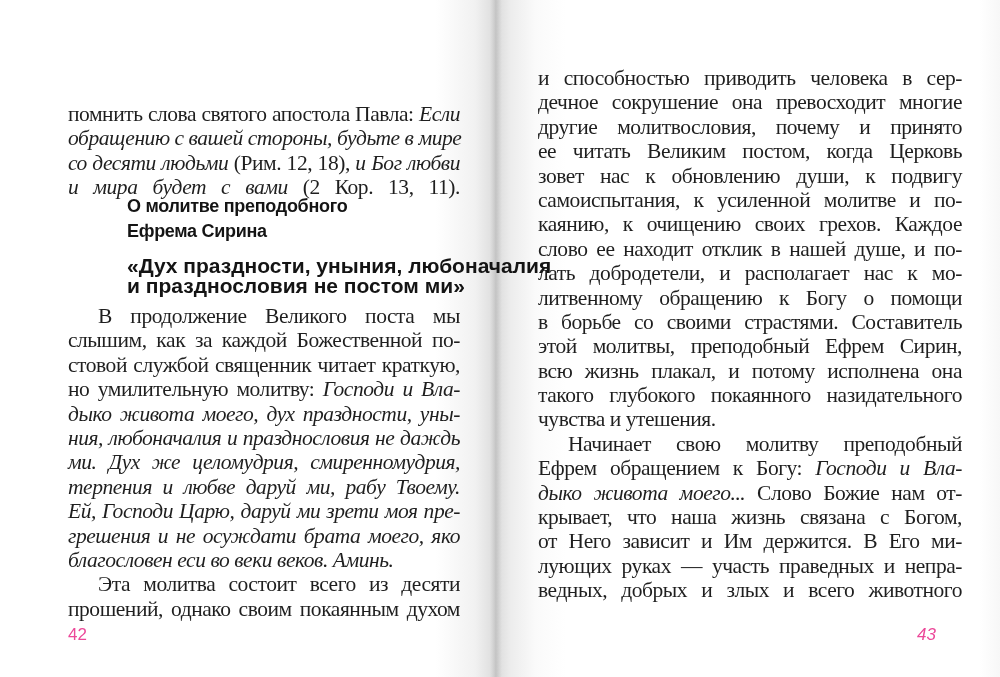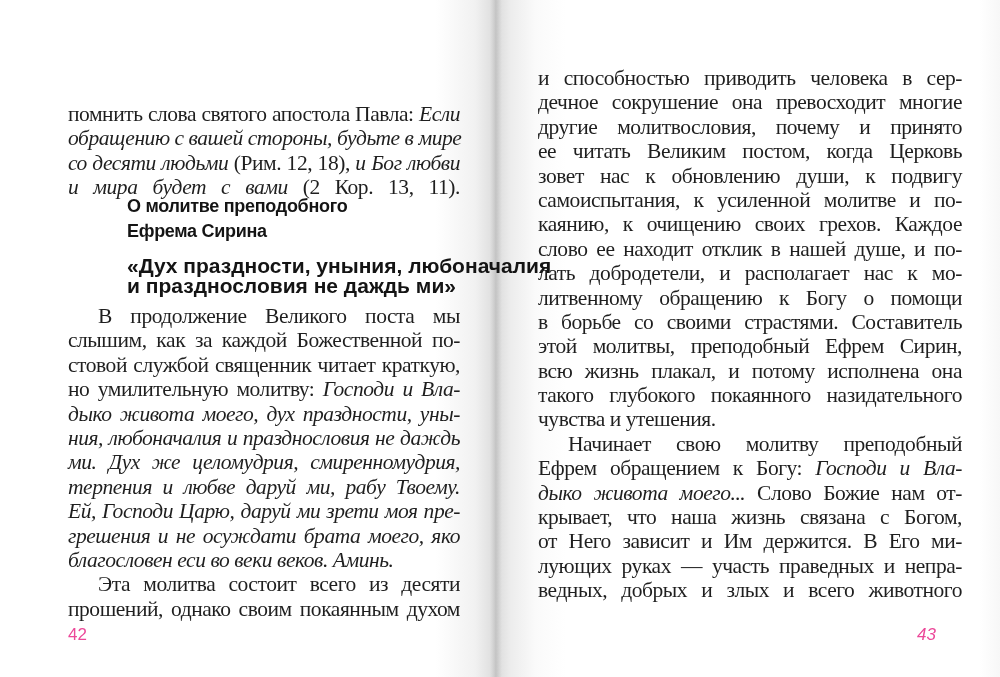--- a/index.html
+++ b/index.html
@@ -69,21 +69,21 @@
       <div class="line"><span class="it">и мира будет с вами</span><span> (2 Кор. 13, 11).</span></div>
     </div>
 
   <div class="heading-wrap">
     <div class="heading">О молитве преподобного</div>
     <div class="heading">Ефрема Сирина</div>
   </div>
 
   <div class="subheading-wrap">
     <div class="subheading">«Дух праздности, уныния, любоначалия</div>
-    <div class="subheading">и празднословия не даждь ми»</div>
+    <div class="subheading">и празднословия не постом ми»</div>
   </div>
 
   <div class="text-block left-block-2">
       <div class="line indent"><span>В продолжение Великого поста мы</span></div>
       <div class="line"><span>слышим, как за каждой Божественной по-</span></div>
       <div class="line"><span>стовой службой священник читает краткую,</span></div>
       <div class="line"><span>но умилительную молитву: </span><span class="it">Господи и Вла-</span></div>
       <div class="line"><span class="it">дыко живота моего, дух праздности, уны-</span></div>
       <div class="line"><span class="it">ния, любоначалия и празднословия не даждь</span></div>
       <div class="line"><span class="it">ми. Дух же целомудрия, смиренномудрия,</span></div>

